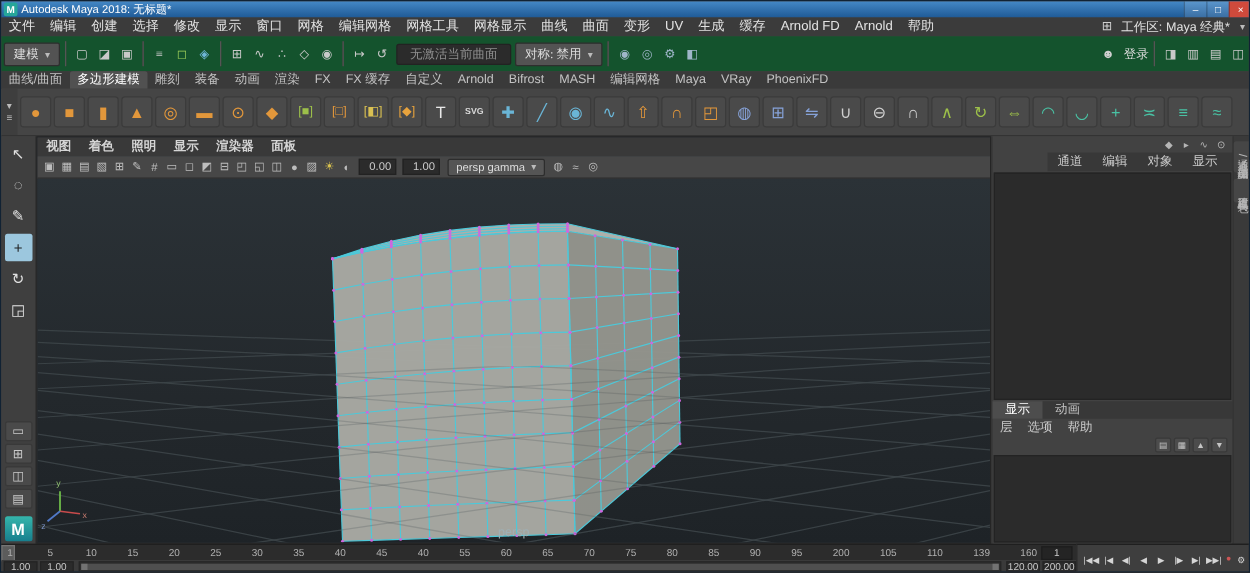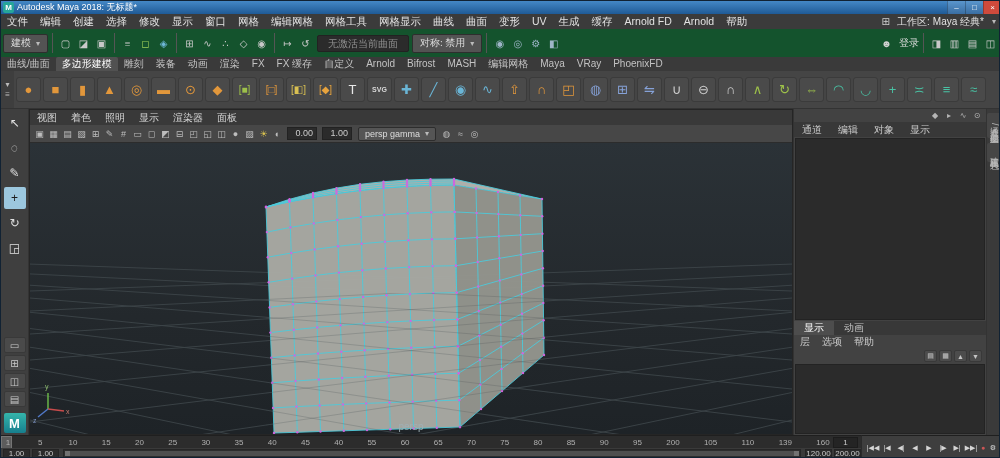--- a/index.html
+++ b/index.html
@@ -72,41 +72,41 @@
   .layouts { display:flex; flex-direction:column; gap:2px; align-items:center; }
   .layoutbtn { width:22px; height:16px; background:#4a4a4a; border:1px solid #393939; border-radius:2px;
     display:flex; align-items:center; justify-content:center; font-size:10px; color:#c9c9c9; }
   .maya-logo-btn { width:22px; height:20px; margin:3px 0 2px; background:linear-gradient(#35b5ab,#177f8e);
     color:#fff; font-weight:bold; font-size:13px; display:flex; align-items:center; justify-content:center; border-radius:2px; }
 
   
   .viewport { left:28px; top:108px; width:764px; height:326px; border:1px solid #252525;
     display:flex; flex-direction:column; background:#2d3338; }
   .vp-menubar { height:15px; background:#393939; display:flex; align-items:center; font-size:10px; color:#d5d5d5; }
-  .vp-menu-item { padding:0 7px; height:15px; line-height:15px; }
+  .vp-menu-item { padding:0 7px; height:15px; line-height:15px;font-weight:bold; }
   .vp-toolbar { height:18px; background:#474747; display:flex; align-items:center; gap:1px; padding:0 3px;
     border-bottom:1px solid #2c2c2c; }
   .vpicon { width:13px; height:14px; display:flex; align-items:center; justify-content:center;
     font-size:9px; color:#bdbdbd; }
   .vpfield { width:30px; height:13px; background:#2b2b2b; border:1px solid #222; color:#ccc;
     font-size:9px; text-align:right; padding-right:3px; line-height:11px; margin:0 2px; }
   .vpselect { height:14px; background:#555; border:1px solid #2d2d2d; border-radius:2px; color:#ddd;
     font-size:9px; display:flex; align-items:center; padding:0 6px; margin:0 3px; }
   .vp-canvas { position:relative; flex:1; overflow:hidden;
     background:linear-gradient(#2b3237 0%, #23282c 60%, #1e2327 100%); }
   .persp-label { position:absolute; left:0; right:0; bottom:2px; text-align:center;
     font-size:10px; color:#9fb0b5; }
 
   
   .rightpanel { left:792px; top:108px; width:193px; height:326px; background:#424242;
     border-left:1px solid #333; display:flex; flex-direction:column; }
   .rp-header { height:13px; display:flex; justify-content:flex-end; align-items:center; gap:2px; padding:0 3px; }
   .rpicon { width:12px; height:11px; display:flex; align-items:center; justify-content:center;
     font-size:8px; color:#b5b5b5; }
-  .rp-tabs { height:15px; background:#383838; display:flex; align-items:center; font-size:10px; color:#ccc; }
+  .rp-tabs { height:15px; background:#383838; display:flex; align-items:center; font-size:10px; color:#ccc;margin-left:44px; }
   .rp-tab { padding:0 8px; height:15px; line-height:15px; }
   .channel-area { flex:1; background:#2b2b2b; margin:1px; border:1px solid #232323; }
   .lowertabs { height:14px; background:#383838; display:flex; align-items:center; font-size:10px; color:#c3c3c3; }
   .lowertab { padding:0 10px; height:14px; line-height:14px; }
   .lowertab.active { background:#4d4d4d; color:#fff; }
   .layer-menus { height:14px; display:flex; align-items:center; font-size:10px; color:#ccc; }
   .layer-menu-item { padding:0 6px; }
   .layer-buttons { height:14px; display:flex; justify-content:flex-end; align-items:center; gap:2px; padding-right:4px; }
   .layerbtn { width:13px; height:12px; background:#4c4c4c; border:1px solid #393939; border-radius:2px;
     display:flex; align-items:center; justify-content:center; font-size:7px; color:#c5c5c5; }

